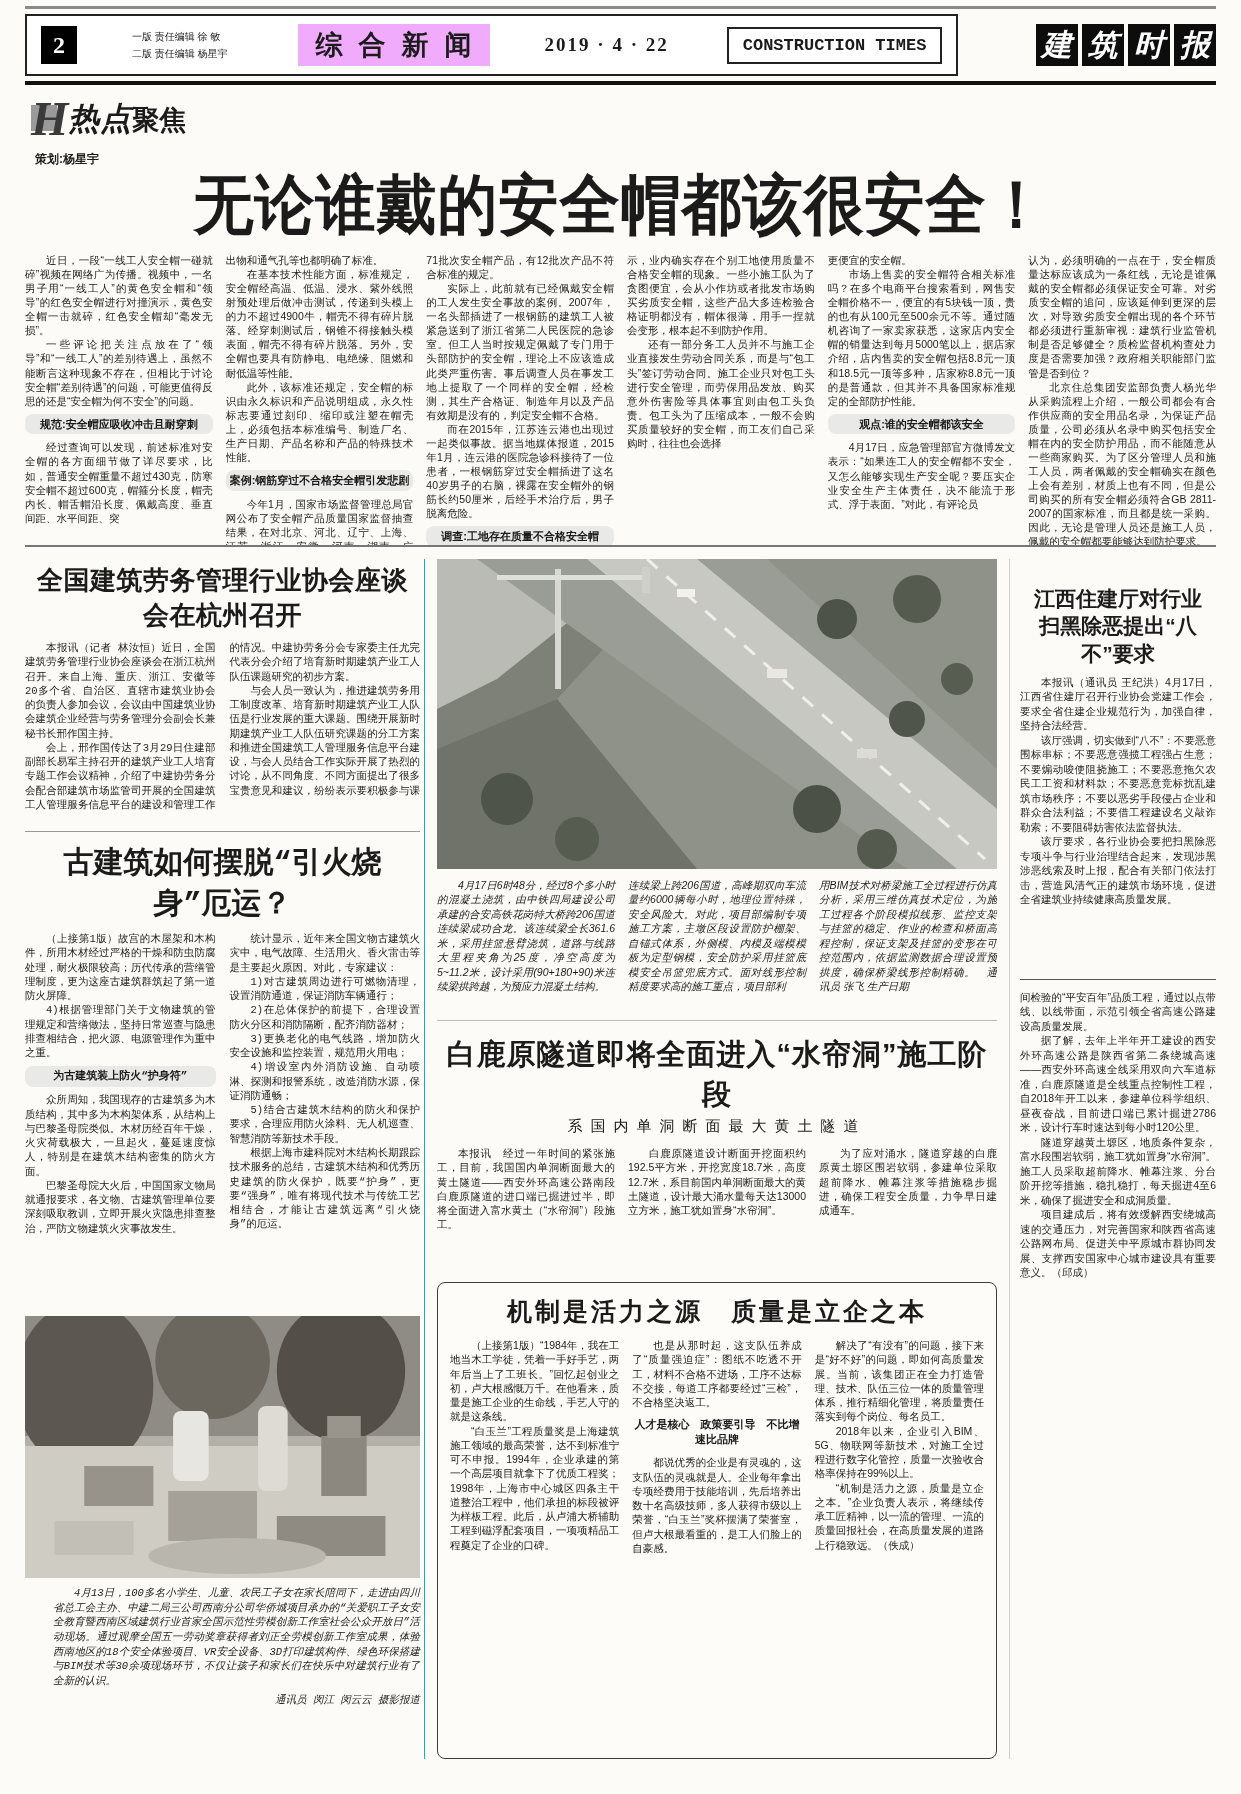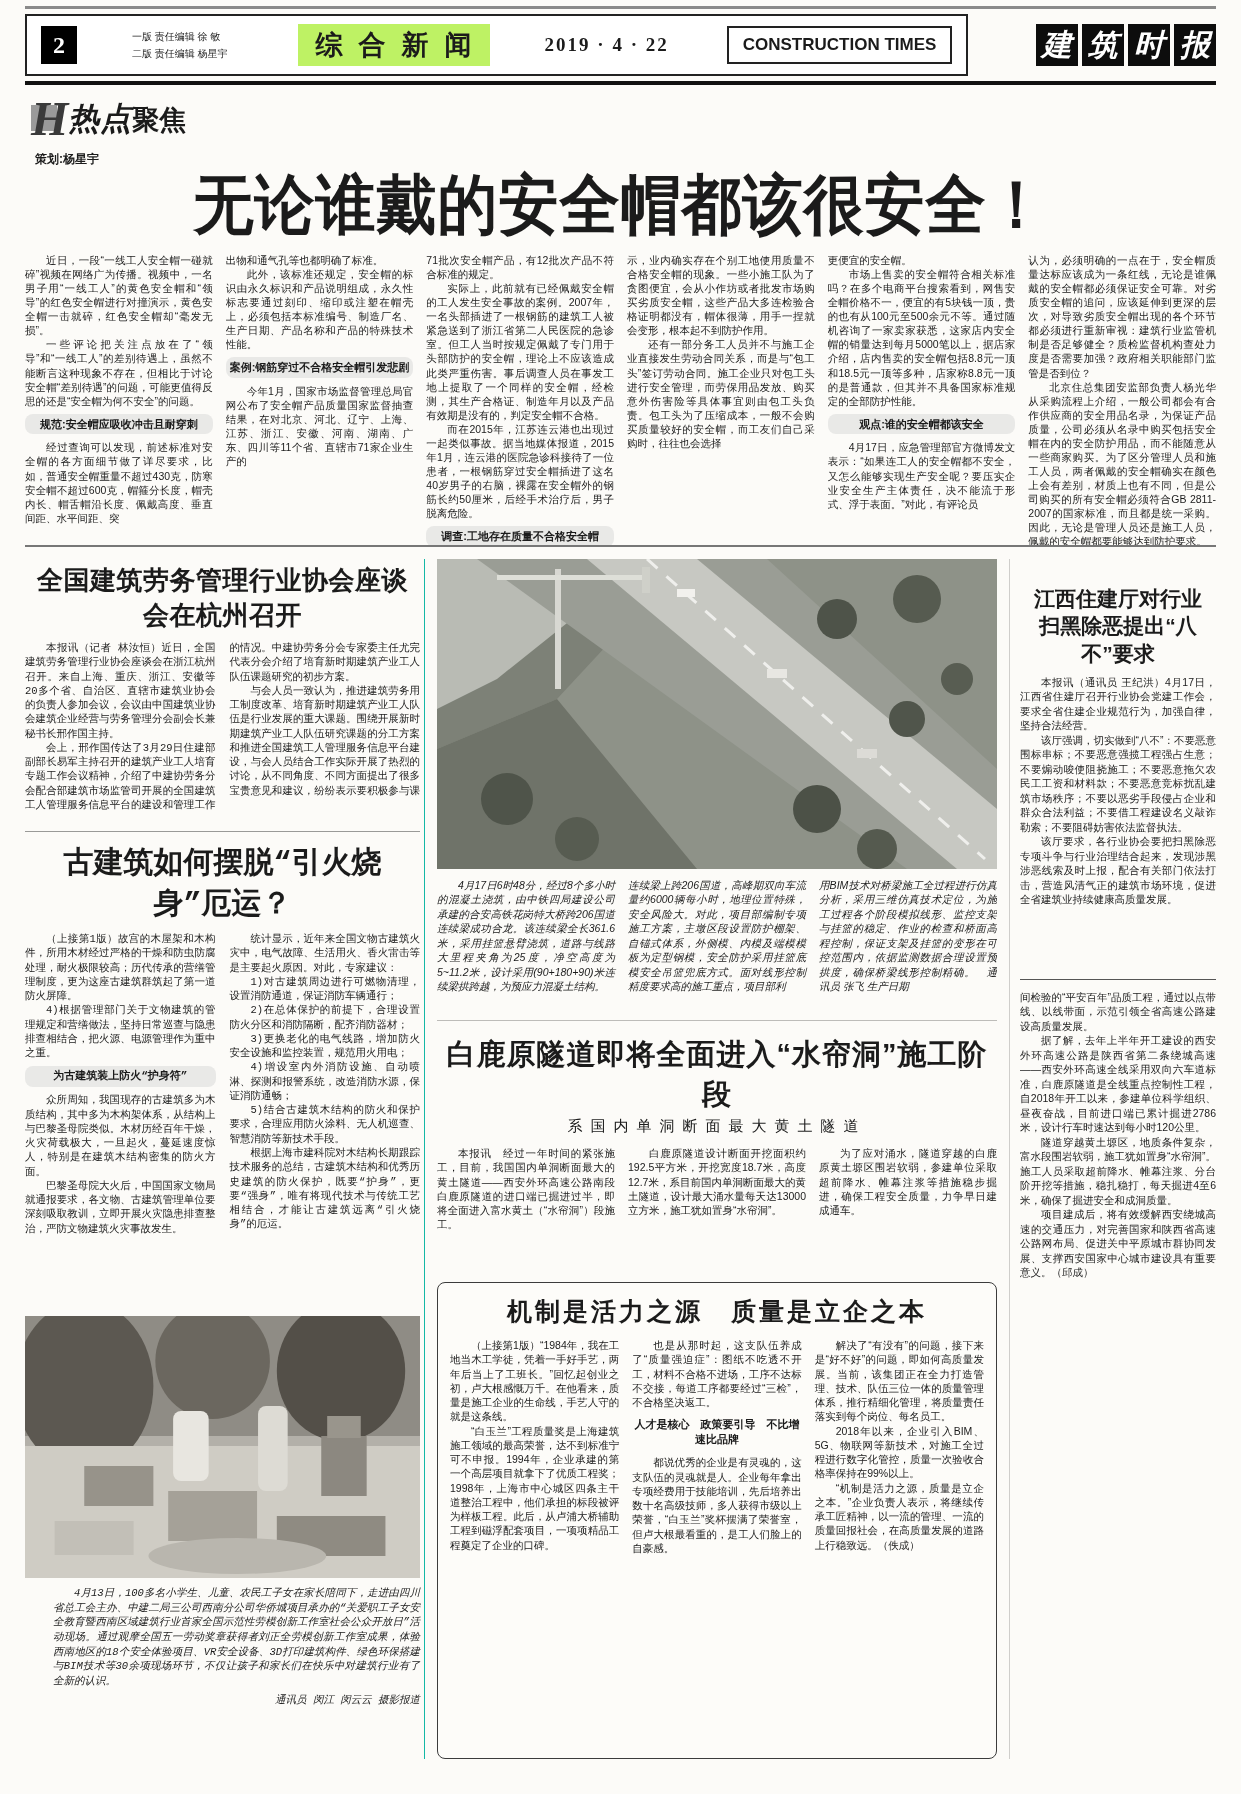--- a/index.html
+++ b/index.html
@@ -5,24 +5,24 @@
   html,body{margin:0;padding:0;background:#e9e7e2;}
   .page{position:relative;width:1241px;height:1794px;background:#fcfbf8;color:#1b1b1b;
         font-family:"Liberation Sans",sans-serif;overflow:hidden;}
   
   .mast-wrap{margin:6px 25px 0;border-top:3px solid #8a8a8a;padding-top:5px;}
   .mast-row{display:flex;align-items:center;}
   .mast-box{flex:0 0 760px;border:2px solid #222;height:58px;display:flex;align-items:center;padding:0 14px;background:#fff;}
   .page-num{width:36px;height:38px;background:#000;color:#fff;font-weight:bold;font-size:24px;
             display:flex;align-items:center;justify-content:center;font-family:"Liberation Serif",serif;}
   .editors{font-size:10px;line-height:1.7;margin-left:55px;color:#222;white-space:nowrap;}
-  .section-name{background:#bef264;font-size:27px;font-weight:900;letter-spacing:16px;padding:3px 2px 3px 18px;margin-left:70px;white-space:nowrap;}
+  .section-name{background:#f0abfc;font-size:27px;font-weight:900;letter-spacing:16px;padding:3px 2px 3px 18px;margin-left:70px;white-space:nowrap;}
   .mast-date{font-size:19px;font-weight:bold;font-family:"Liberation Serif",serif;margin-left:55px;white-space:nowrap;letter-spacing:2px;}
   .eng-box{border:2px solid #222;font-weight:bold;font-size:17px;padding:7px 14px;margin-left:58px;
-           font-family:Liberation Sans, sans-serif;white-space:nowrap;background:#fff;}
+           font-family:Liberation Mono, monospace;white-space:nowrap;background:#fff;}
   .logo{margin-left:auto;display:flex;gap:4px;}
   .logo span{width:42px;height:42px;background:#0d0d0d;color:#fff;font-size:30px;display:flex;align-items:center;
              justify-content:center;font-family:"DejaVu Serif",serif;font-style:italic;font-weight:bold;}
   .thick-rule{height:4px;background:#111;margin-top:5px;}
   
   .hot{margin:0 25px;border-bottom:2px solid #777;}
   .hot-badge{position:relative;height:54px;margin:10px 0 0 6px;width:320px;}
   .badge-sq{position:absolute;left:0px;top:10px;width:26px;height:26px;background:#9a9a9a;}
   .badge-h{position:relative;font-family:"Liberation Serif",serif;font-style:italic;font-weight:bold;font-size:48px;color:#3a3a3a;line-height:1;}
   .badge-hot{font-size:31px;font-weight:900;font-style:italic;letter-spacing:1px;position:relative;top:-6px;}
@@ -111,20 +111,21 @@
     <h1 class="hot-headline">无论谁戴的安全帽都该很安全！</h1>
     <div class="hot-cols">
       <div>
           <p class="para">近日，一段“一线工人安全帽一碰就碎”视频在网络广为传播。视频中，一名男子用“一线工人”的黄色安全帽和“领导”的红色安全帽进行对撞演示，黄色安全帽一击就碎，红色安全帽却“毫发无损”。</p>
           <p class="para">一些评论把关注点放在了“领导”和“一线工人”的差别待遇上，虽然不能断言这种现象不存在，但相比于讨论安全帽“差别待遇”的问题，可能更值得反思的还是“安全帽为何不安全”的问题。</p>
           <h4 class="subhead">规范:安全帽应吸收冲击且耐穿刺</h4>
           <p class="para">经过查询可以发现，前述标准对安全帽的各方面细节做了详尽要求，比如，普通安全帽重量不超过430克，防寒安全帽不超过600克，帽箍分长度，帽壳内长、帽舌帽沿长度、佩戴高度、垂直间距、水平间距、突</p>
         </div>
       <div>
           <p class="para cont">出物和通气孔等也都明确了标准。</p>
+          <p class="para">在基本技术性能方面，标准规定，安全帽经高温、低温、浸水、紫外线照射预处理后做冲击测试，传递到头模上的力不超过4900牛，帽壳不得有碎片脱落。经穿刺测试后，钢锥不得接触头模表面，帽壳不得有碎片脱落。另外，安全帽也要具有防静电、电绝缘、阻燃和耐低温等性能。</p>
           <p class="para">此外，该标准还规定，安全帽的标识由永久标识和产品说明组成，永久性标志要通过刻印、缩印或注塑在帽壳上，必须包括本标准编号、制造厂名、生产日期、产品名称和产品的特殊技术性能。</p>
           <h4 class="subhead">案例:钢筋穿过不合格安全帽引发悲剧</h4>
           <p class="para">今年1月，国家市场监督管理总局官网公布了安全帽产品质量国家监督抽查结果，在对北京、河北、辽宁、上海、江苏、浙江、安徽、河南、湖南、广东、四川等11个省、直辖市71家企业生产的</p>
         </div>
       <div>
           <p class="para cont">71批次安全帽产品，有12批次产品不符合标准的规定。</p>
           <p class="para">实际上，此前就有已经佩戴安全帽的工人发生安全事故的案例。2007年，一名头部插进了一根钢筋的建筑工人被紧急送到了浙江省第二人民医院的急诊室。但工人当时按规定佩戴了专门用于头部防护的安全帽，理论上不应该造成此类严重伤害。事后调查人员在事发工地上提取了一个同样的安全帽，经检测，其生产合格证、制造年月以及产品有效期是没有的，判定安全帽不合格。</p>
           <p class="para">而在2015年，江苏连云港也出现过一起类似事故。据当地媒体报道，2015年1月，连云港的医院急诊科接待了一位患者，一根钢筋穿过安全帽插进了这名40岁男子的右脑，裸露在安全帽外的钢筋长约50厘米，后经手术治疗后，男子脱离危险。</p>
           <h4 class="subhead">调查:工地存在质量不合格安全帽</h4>
         </div>

